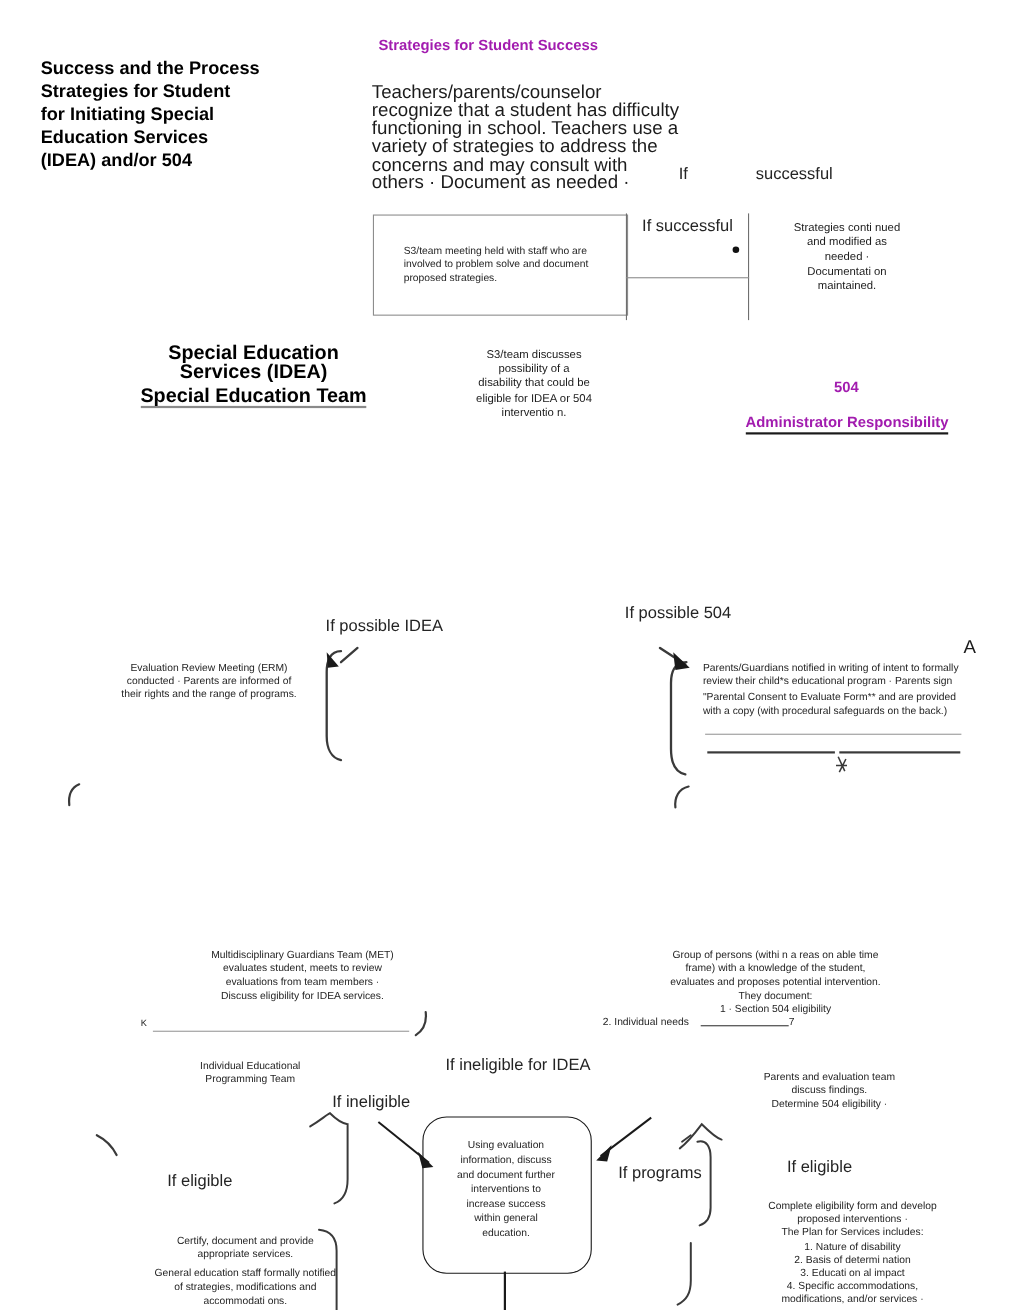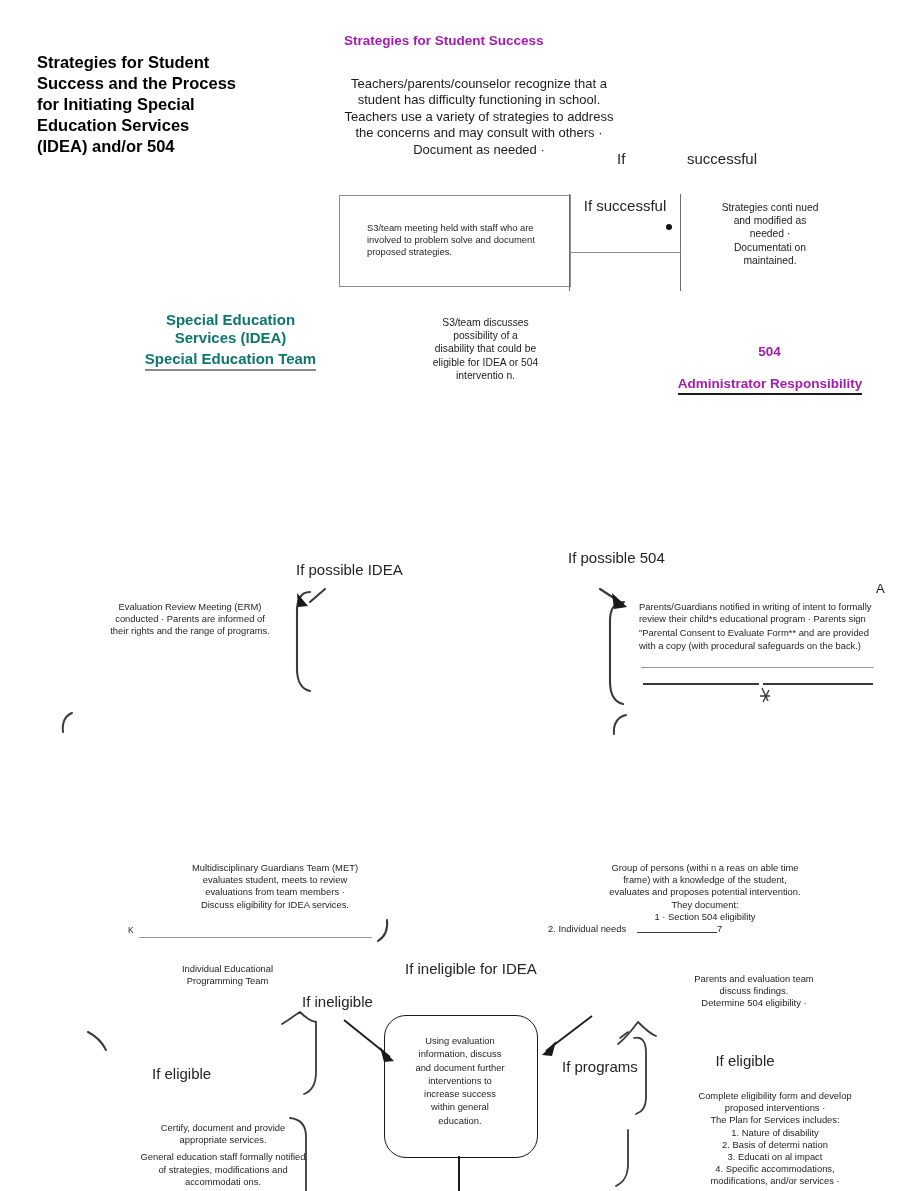--- a/index.html
+++ b/index.html
@@ -17,24 +17,24 @@
   .lft{text-align:left;}
 
   
   .title-main{
     font-size:16.5px;font-weight:bold;line-height:21px;letter-spacing:0px;color:#000;
   }
   .title-sec{
     font-size:13.5px;font-weight:bold;line-height:19px;color:#a21caf;
   }
   .heading-sm{
-    font-size:15px;font-weight:bold;line-height:18px;color:#0f766e;
+    font-size:18px;font-weight:bold;line-height:18px;color:#000000;
   }
   .body-lg{
-    font-size:13px;line-height:16.4px;color:#1b1b1b;text-align:center;
+    font-size:17px;line-height:16.4px;color:#1b1b1b;
   }
   .body-md{
     font-size:10.3px;line-height:13.2px;color:#1b1b1b;
   }
   .body-sm{
     font-size:9.4px;line-height:12.2px;color:#242424;
   }
   .label-sm{
     font-size:15px;line-height:12px;color:#242424;
   }
@@ -57,22 +57,22 @@
   }
   .sigline{height:1px;background:#9a9a9a;}
   .sigline-dark{height:1.6px;background:#3a3a3a;}
 
   svg{display:block;overflow:visible;}
 </style>
 </head>
 <body>
 
 <div class="abs title-main lft" style="left:37px;top:52px;width:270px;">
+  <div>Success and the Process</div>
   <div>Strategies for Student</div>
-  <div>Success and the Process</div>
   <div>for Initiating Special</div>
   <div>Education Services</div>
   <div>(IDEA) and/or 504</div>
 </div>
 
 <div class="abs title-sec lft" style="left:344px;top:31px;width:340px;">Strategies for Student Success</div>
 
 <div class="abs body-lg lft" style="left:338px;top:76px;width:282px;">Teachers/parents/counselor recognize that a student has difficulty functioning in school. Teachers use a variety of strategies to address the concerns and may consult with others ·  Document as needed ·</div>
 
 <div class="abs label-sm lft" style="left:617px;top:153px;">If</div>

